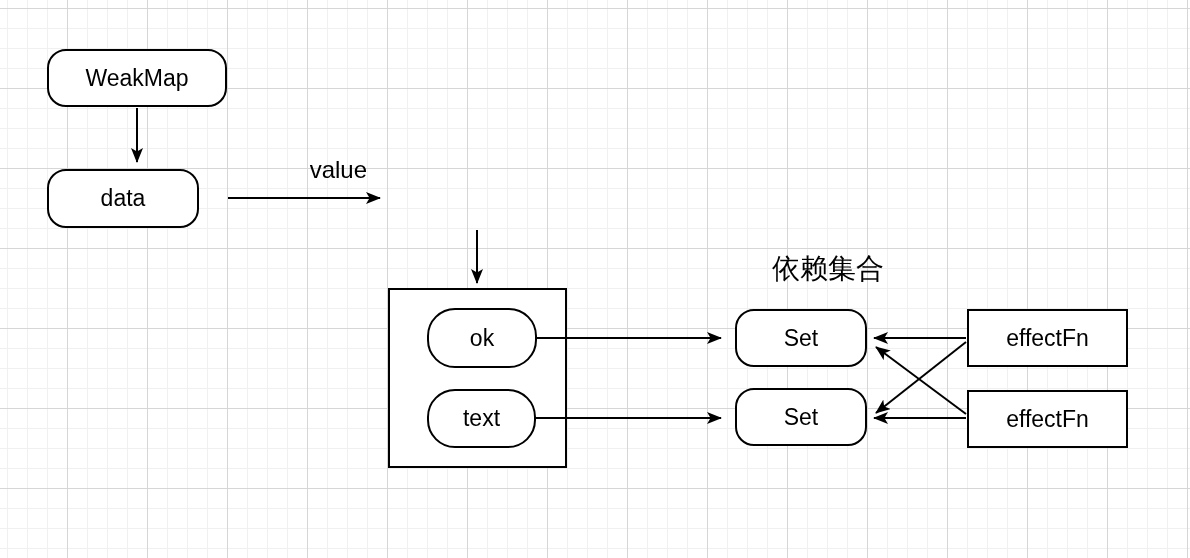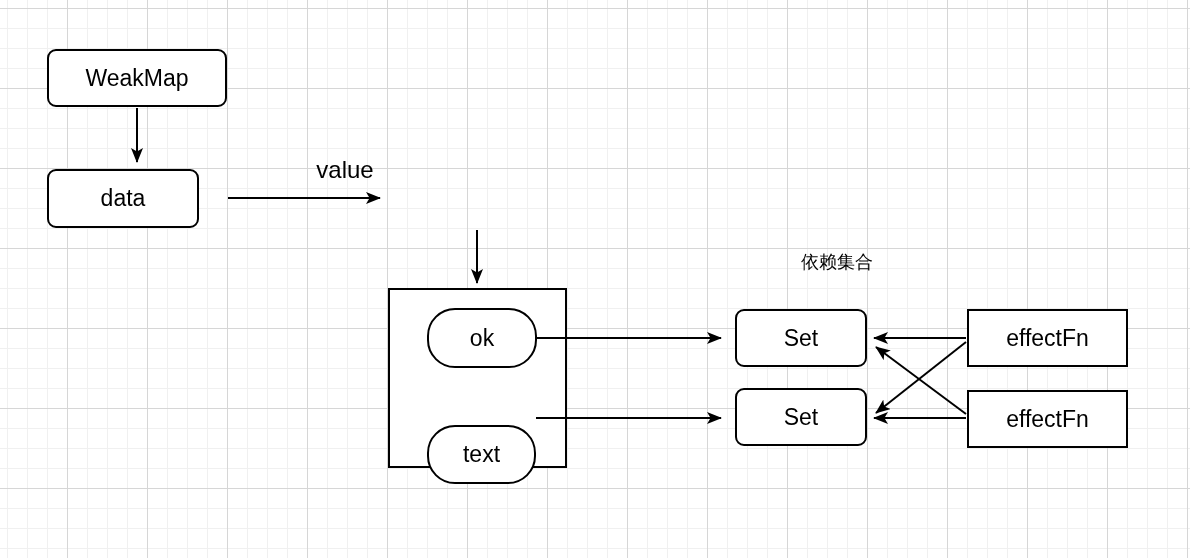--- a/index.html
+++ b/index.html
@@ -24,33 +24,32 @@
     box-sizing: border-box;
     background: #ffffff;
     border: 2px solid #000000;
     display: flex;
     align-items: center;
     justify-content: center;
     font-size: 23px;
     line-height: 1;
     z-index: 1;
   }
-  .rounded { border-radius: 9px; }
+  .rounded { border-radius: 19px; }
   .group-box { z-index: 0; }
   .inner { z-index: 2; border-radius: 28px; }
   .float-label {
     position: absolute;
-    text-align: center;
+    text-align: right;
     z-index: 1;
     line-height: 1.2;
     white-space: nowrap;
-    padding-left: 38px;
   }
   .edge-label { font-size: 24px; }
-  .annotation-label { font-size: 18px; }
+  .annotation-label { font-size: 28px; }
   svg.edges {
     position: absolute;
     left: 0; top: 0;
     z-index: 3;
     pointer-events: none;
   }
   svg.edges line { stroke: #000000; stroke-width: 2; }
 </style>
 </head>
 <body>
@@ -65,21 +64,21 @@
     <span>data</span>
   </div>
 
 
   <div class="node group-box" style="left:388px; top:288px; width:179px; height:180px;"></div>
 
   <div class="node inner" style="left:427px; top:308px; width:110px; height:60px;">
     <span>ok</span>
   </div>
 
-  <div class="node inner" style="left:427px; top:389px; width:109px; height:59px;margin-top:36px;">
+  <div class="node inner" style="left:427px; top:389px; width:109px; height:59px;">
     <span>text</span>
   </div>
 
   <div class="node rounded" style="left:735px; top:309px; width:132px; height:58px;">
     <span>Set</span>
   </div>
 
   <div class="node rounded" style="left:735px; top:388px; width:132px; height:58px;">
     <span>Set</span>
   </div>

